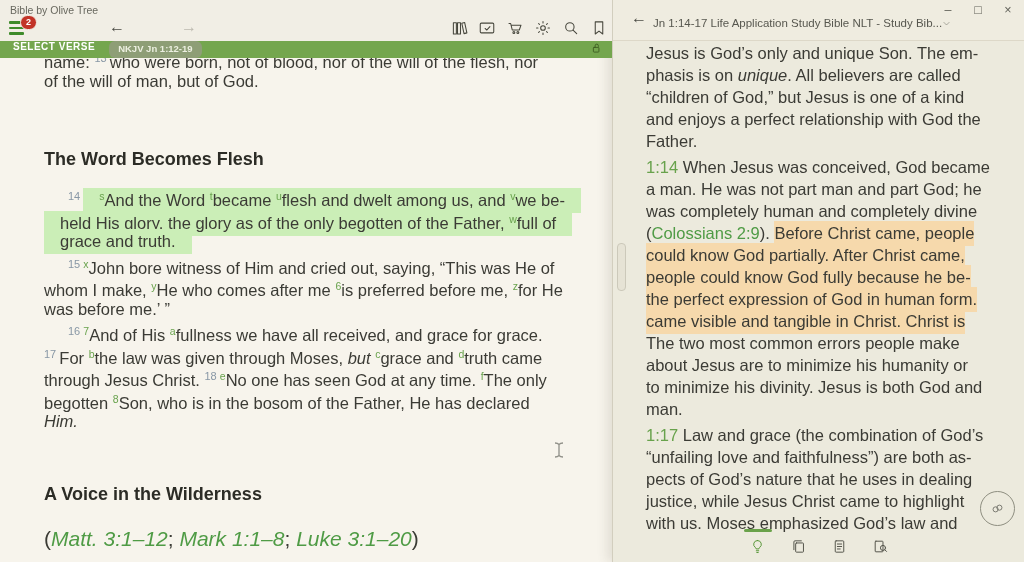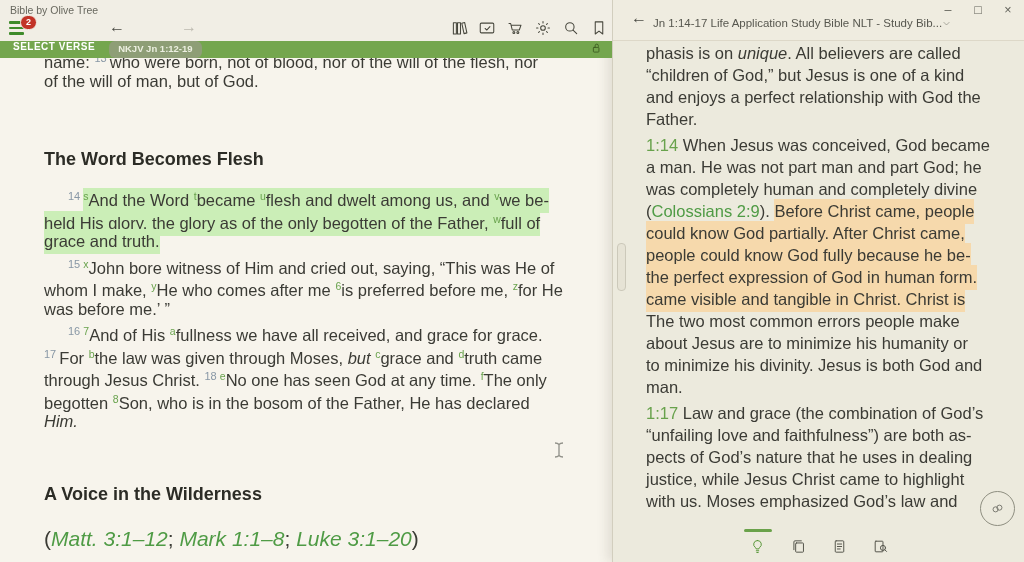--- a/index.html
+++ b/index.html
@@ -32,21 +32,21 @@
 
   .content{position:absolute;top:47px;left:44px;width:560px;z-index:1;color:#3b3b35;}
   .ln{height:22.5px;line-height:22.5px;font-size:16.5px;white-space:nowrap;}
   .ln.ind{padding-left:24px;}
   .h2a,.h2b{font-size:18px;font-weight:700;color:#2c2c26;margin:0;line-height:30px;}
   .h2a{margin-top:52px;margin-bottom:11px;}
   .h2b{margin-top:46px;margin-bottom:19px;}
   .sv{font-size:11px;color:#8897a5;vertical-align:6px;}
   .sr{font-size:10.5px;color:#68a24c;vertical-align:6px;}
   .it{font-style:italic;}
-  .hg{background:#cbeeb7;padding:3px 0 4px;}
+  .hg{background:#cbeeb7;padding:3px 16px 4px;}
   .ho{background:#f6d9ac;padding:3px 0 4px;}
   .gr{color:#68a24c;}
   .lk{color:#4f9b45;cursor:pointer;}
   .refs .ln{font-size:21px;}
   .ibeam{position:absolute;left:552px;top:441px;z-index:3;}
   .ibeam svg{stroke:#8f8f88;fill:none;stroke-width:1.3;}
 
   
   .right{position:absolute;left:612px;top:0;width:412px;height:562px;background:#eceadd;
     border-left:1px solid #d2cebe;box-shadow:-5px 0 10px rgba(80,75,50,.12);overflow:hidden;}
@@ -193,20 +193,21 @@
         <span class="chev">
           <svg width="9" height="9" viewBox="0 0 24 24">
               <path d="M5 9l7 7 7-7"></path>
             </svg>
         </span>
       </div>
     </div>
 
     <div class="rcontent">
       <div class="rp">
+          <div class="ln"><span>Jesus is God’s only and unique Son. The em-</span></div>
           <div class="ln"><span>phasis is on </span><span class="it">unique</span><span>. All believers are called</span></div>
           <div class="ln"><span>“children of God,” but Jesus is one of a kind</span></div>
           <div class="ln"><span>and enjoys a perfect relationship with God the</span></div>
           <div class="ln"><span>Father.</span></div>
         </div>
       <div class="rp">
           <div class="ln"><span class="gr">1:14 </span><span>When Jesus was conceived, God became</span></div>
           <div class="ln"><span>a man. He was not part man and part God; he</span></div>
           <div class="ln"><span>was completely human and completely divine</span></div>
           <div class="ln"><span>(</span><span class="lk">Colossians 2:9</span><span>). </span><span class="ho"><span>Before Christ came, people</span></span></div>

